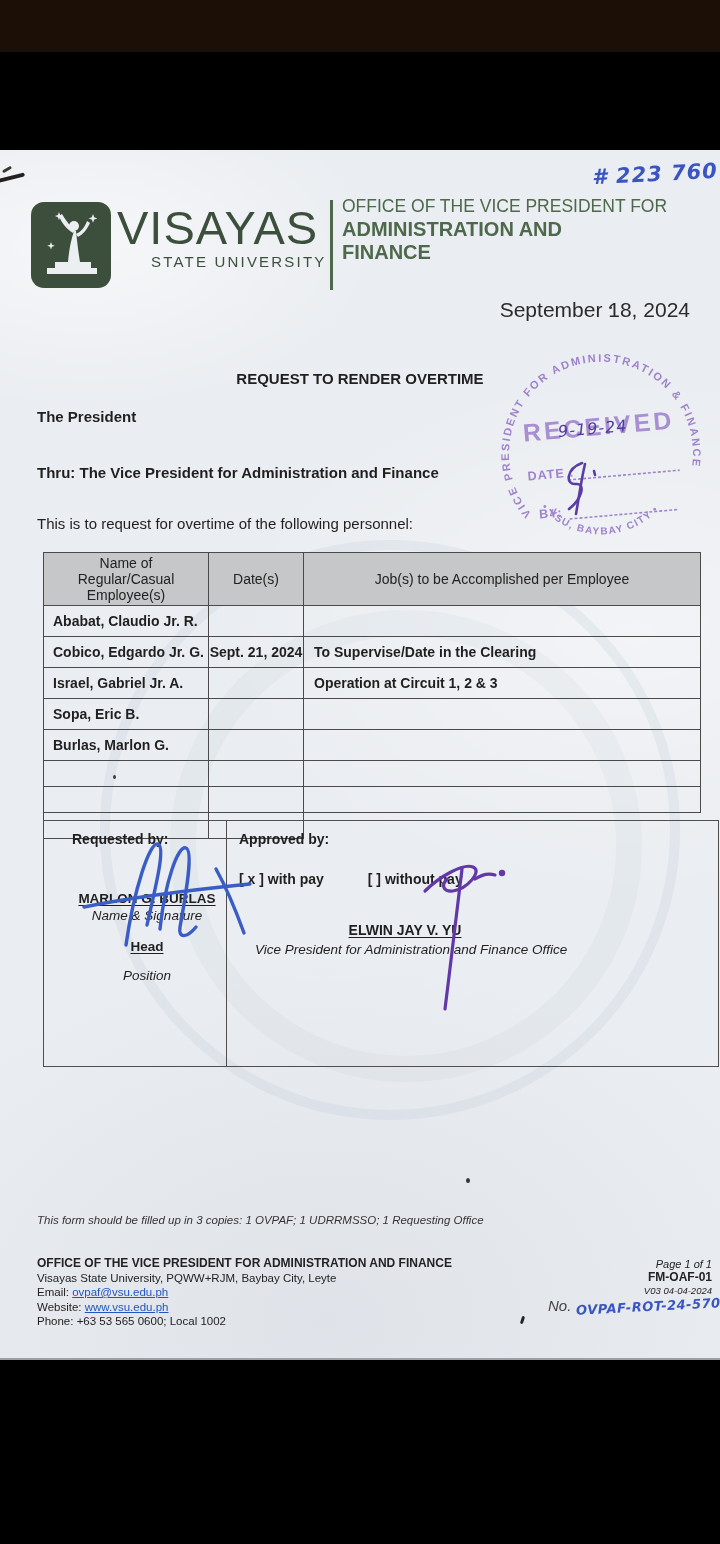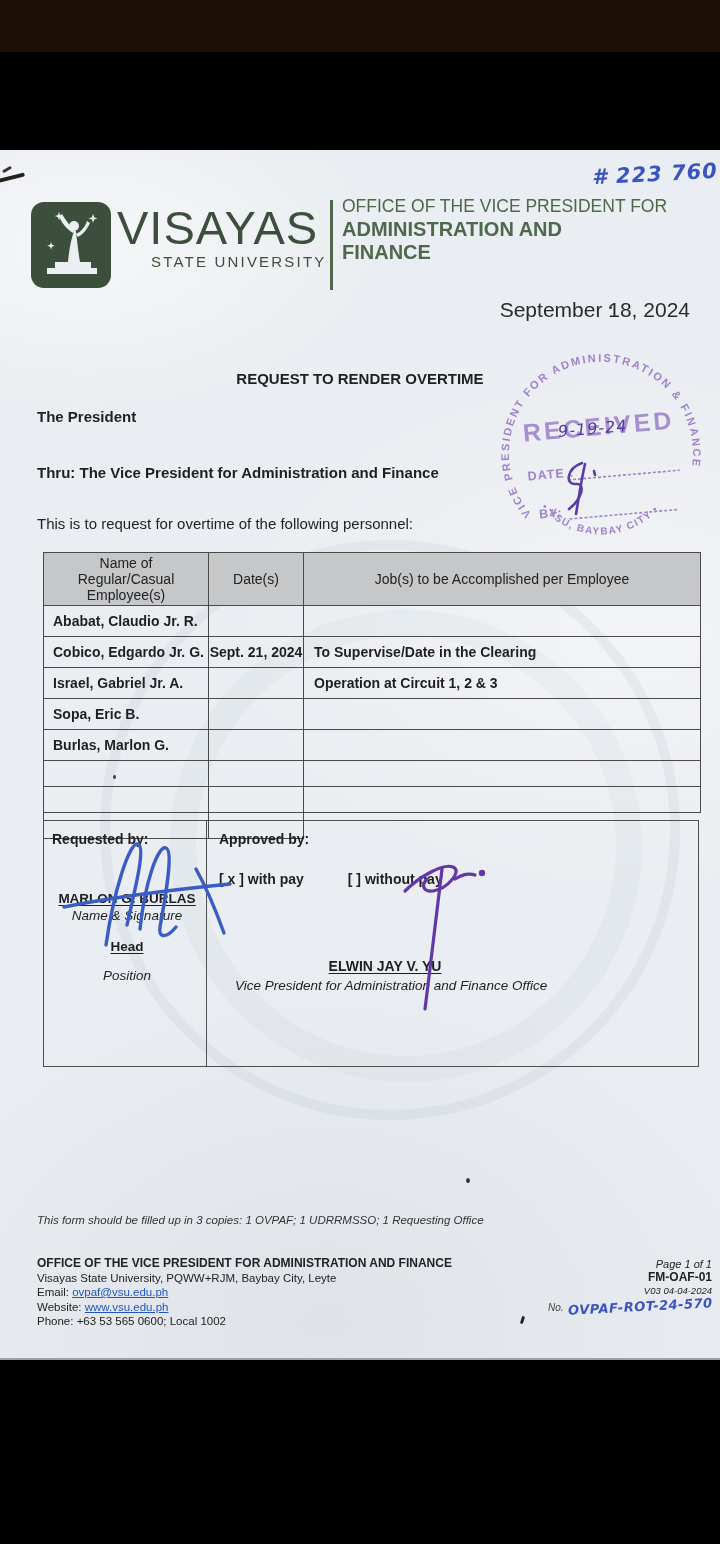--- a/index.html
+++ b/index.html
@@ -59,49 +59,49 @@
   table.ot th{height:40px;background:#c6c7c9;font-weight:normal;color:#222;text-align:center;padding:2px 6px;}
   table.ot td{font-weight:bold;color:#1f1f1f;padding:0 0 0 9px;}
   table.ot td.c-date{text-align:center;padding:0;}
   table.ot td.c-job{padding-left:10px;}
   tr.r-tall td{height:30px;}
   tr.r-short td{height:25px;}
   tr.r-last td.c-job{border-right:none;border-bottom:none;}
   .dot-speck{display:inline-block;width:3px;height:4px;background:#3c3c40;border-radius:50%;margin-left:60px;}
 
   
-  .sigbox{position:absolute;left:43px;top:670px;width:654px;height:245px;border:1.5px solid #4f4f4f;display:flex;}
+  .sigbox{position:absolute;left:43px;top:670px;width:654px;height:245px;border:1.5px solid #4f4f4f;display:flex;padding-left:20px;}
   .sig-left{width:162px;border-right:1.5px solid #4f4f4f;position:relative;}
   .sig-right{flex:1;position:relative;}
   .sig-label{position:absolute;top:10px;left:8px;font-weight:bold;font-size:14px;white-space:nowrap;}
   .sig-label.ap{left:12px;}
   .left-stack{position:absolute;top:70px;left:-6px;width:178px;text-align:center;line-height:1.25;}
   .u{text-decoration:underline;text-underline-offset:2px;}
   .nm{font-weight:bold;font-size:13.5px;white-space:nowrap;}
   .cap{font-style:italic;font-size:13.5px;}
   .gap1{height:14px;}  .gap2{height:12px;}
   .unit{font-weight:bold;font-size:13.5px;width:158px;margin:0 auto;}
   .pay-row{position:absolute;top:50px;left:12px;display:flex;gap:44px;font-weight:bold;font-size:14px;white-space:nowrap;}
   .yu-stack{position:absolute;top:100px;left:28px;width:300px;text-align:center;line-height:1.4;}
-  .yu-stack .nm{font-size:14px;margin-top:36px;}
+  .yu-stack .nm{font-size:14px;}
   .yu-stack .cap{font-size:13.5px;white-space:nowrap;}
   .sig-burlas{position:absolute;left:4px;top:6px;z-index:2;}
   .sig-yu{position:absolute;left:178px;top:28px;z-index:2;}
 
   
   .note{position:absolute;top:1064px;left:37px;font-style:italic;font-size:11.5px;color:#333;}
   .footer-left{position:absolute;top:1106px;left:37px;font-size:11.5px;line-height:14.5px;color:#222;}
   .footer-left .fo{font-weight:bold;font-size:12px;}
   a.lnk{color:#2156c0;text-decoration:underline;cursor:pointer;}
   .footer-right{position:absolute;top:1108px;left:548px;width:164px;text-align:right;line-height:13px;color:#222;}
   .fr-page{font-style:italic;font-size:11px;}
   .fr-code{font-weight:bold;font-size:12px;}
   .fr-ver{font-style:italic;font-size:9.5px;}
   .fr-no{margin-top:2px;white-space:nowrap;}
-  .fr-no .lbl{font-style:italic;font-size:10px;color:#444;}
+  .fr-no .lbl{font-style:italic;font-size:15px;color:#444;}
   .fr-no .val{font-size:13px;color:#3a55c2;letter-spacing:.5px;display:inline-block;transform:rotate(-3deg);font-weight:bold;}
 
   .speck{position:absolute;background:#35343a;border-radius:50%;}
   .sp1{left:466px;top:1028px;width:4px;height:5px;}
   .sp2{left:521px;top:1166px;width:3px;height:8px;transform:rotate(18deg);border-radius:2px;background:#23222a;}
   .sp3{left:609px;top:156px;width:3px;height:3px;}
 </style>
 </head>
 <body>
 

